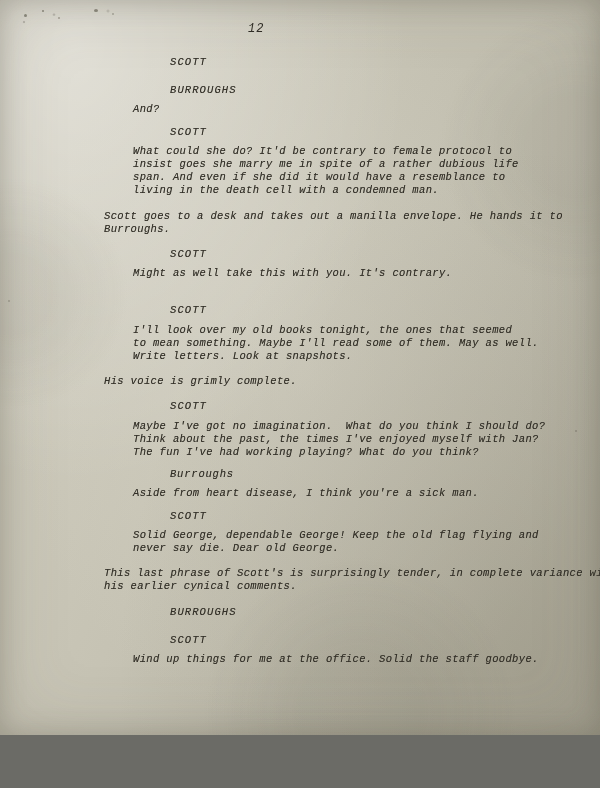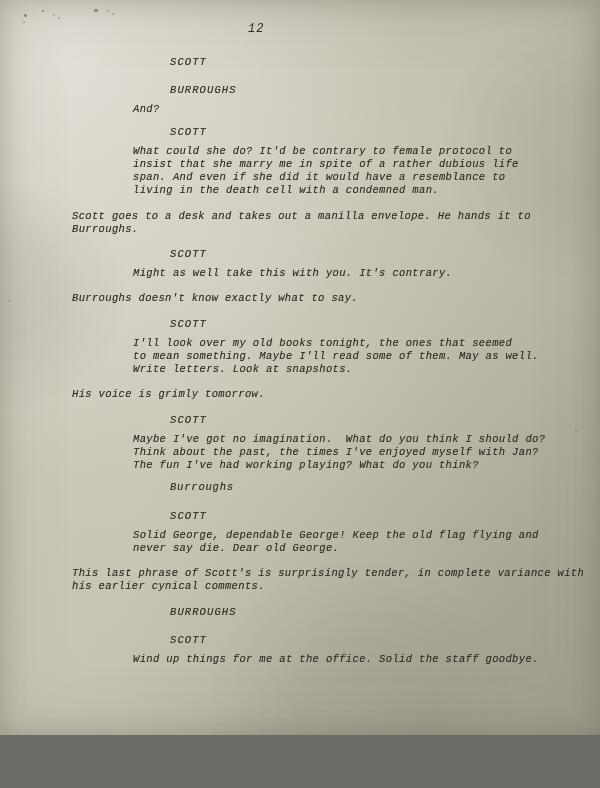--- a/index.html
+++ b/index.html
@@ -91,21 +91,21 @@
     letter-spacing: 1.1px;
   }
   .cue-lower {
     margin-left: 170px;
     letter-spacing: 0.8px;
   }
   .dialogue {
     margin-left: 133px;
   }
   .action {
-    margin-left: 72px;
+    margin-left: 104px;
   }
   .gap-sm { height: 6px; }
   .gap-md { height: 9px; }
   .gap-lg { height: 12px; }
 </style>
 </head>
 <body>
 
 <div id="page">
 
@@ -128,49 +128,49 @@
       <div class="line cue">SCOTT</div>
       <div class="gap-sm"></div>
       <div class="gap-md"></div>
       <div class="line cue">BURROUGHS</div>
       <div class="gap-sm"></div>
       <div class="line dialogue">And?</div>
       <div class="gap-md"></div>
       <div class="line cue">SCOTT</div>
       <div class="gap-sm"></div>
       <div class="line dialogue">What could she do? It'd be contrary to female protocol to
-insist that she marry me in spite of a rather dubious life
+insist goes she marry me in spite of a rather dubious life
 span. And even if she did it would have a resemblance to
 living in the death cell with a condemned man.</div>
       <div class="gap-lg"></div>
       <div class="line action">Scott goes to a desk and takes out a manilla envelope. He hands it to
 Burroughs.</div>
       <div class="gap-lg"></div>
       <div class="line cue">SCOTT</div>
       <div class="gap-sm"></div>
       <div class="line dialogue">Might as well take this with you. It's contrary.</div>
       <div class="gap-lg"></div>
-      <div class="line action">Burroughs doesn't know exactly what to say.</div>
       <div class="gap-lg"></div>
       <div class="line cue">SCOTT</div>
       <div class="gap-sm"></div>
       <div class="line dialogue">I'll look over my old books tonight, the ones that seemed
 to mean something. Maybe I'll read some of them. May as well.
 Write letters. Look at snapshots.</div>
       <div class="gap-lg"></div>
-      <div class="line action">His voice is grimly tomorrow.</div>
+      <div class="line action">His voice is grimly complete.</div>
       <div class="gap-lg"></div>
       <div class="line cue">SCOTT</div>
       <div class="gap-sm"></div>
       <div class="line dialogue">Maybe I've got no imagination.  What do you think I should do?
 Think about the past, the times I've enjoyed myself with Jan?
 The fun I've had working playing? What do you think?</div>
       <div class="gap-md"></div>
       <div class="line cue-lower">Burroughs</div>
       <div class="gap-sm"></div>
+      <div class="line dialogue">Aside from heart disease, I think you're a sick man.</div>
       <div class="gap-md"></div>
       <div class="line cue">SCOTT</div>
       <div class="gap-sm"></div>
       <div class="line dialogue">Solid George, dependable George! Keep the old flag flying and
 never say die. Dear old George.</div>
       <div class="gap-lg"></div>
       <div class="line action">This last phrase of Scott's is surprisingly tender, in complete variance with
 his earlier cynical comments.</div>
       <div class="gap-lg"></div>
       <div class="line cue">BURROUGHS</div>

